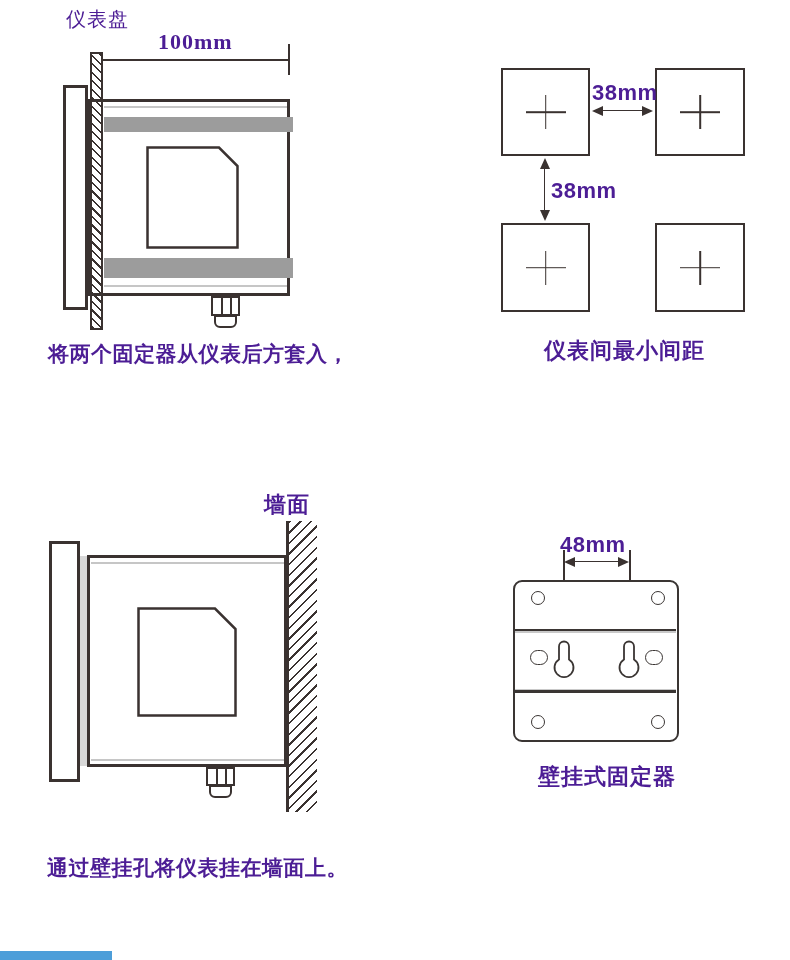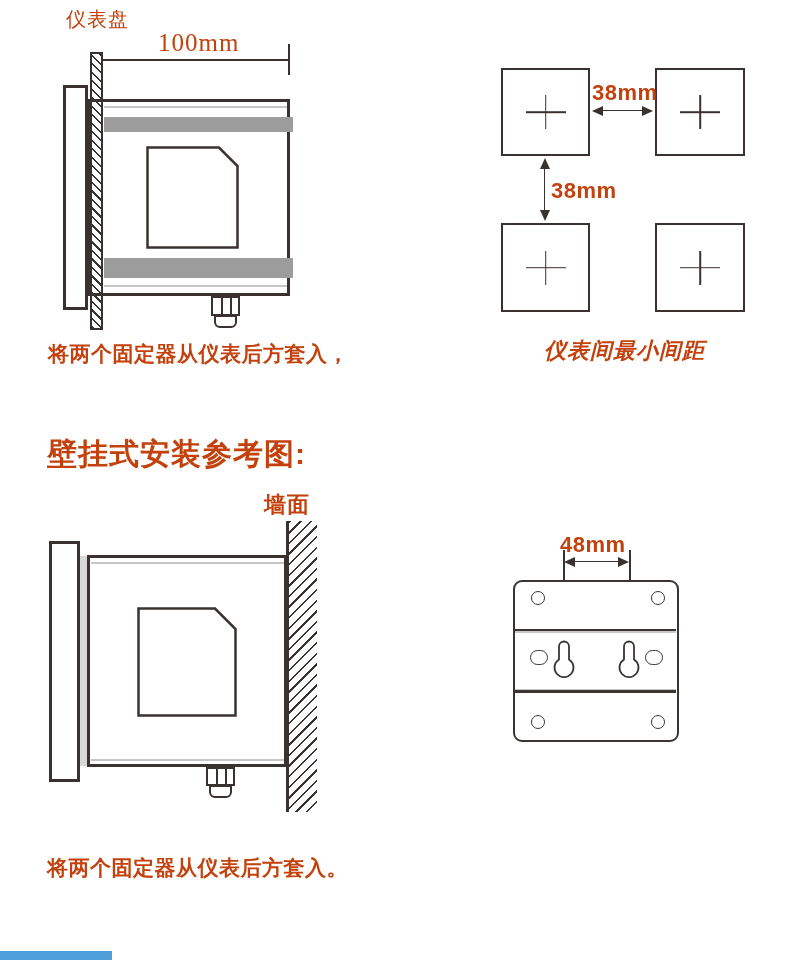--- a/index.html
+++ b/index.html
@@ -1,25 +1,25 @@
 <!DOCTYPE html>
 <html><head>
 <meta charset="utf-8">
 <style>
   html,body{margin:0;padding:0;background:#ffffff;}
   #canvas{
     position:relative;width:790px;height:960px;background:#ffffff;overflow:hidden;
-    font-family:"Liberation Sans","DejaVu Sans",sans-serif;color:#c2410c;
+    font-family:"Liberation Sans","DejaVu Sans",sans-serif;color:#4c1d95;
   }
   .abs{position:absolute;}
   
   .label-cn{font-size:20px;font-weight:500;letter-spacing:1px;}
   .note{font-size:21px;font-weight:700;letter-spacing:0.5px;line-height:31px;white-space:nowrap;}
   .heading{font-size:30px;font-weight:800;letter-spacing:1px;white-space:nowrap;}
-  .dim-serif{font-family:"Liberation Serif","DejaVu Serif",serif;font-size:25px;font-weight:400;letter-spacing:1px;}
+  .dim-serif{font-family:"Liberation Serif","DejaVu Serif",serif;font-size:22px;font-weight:700;letter-spacing:1px;}
   .dim-bold{font-size:22px;font-weight:700;letter-spacing:0.5px;}
   .caption{font-size:22px;font-weight:700;letter-spacing:1px;white-space:nowrap;}
   
   .line-dark{background:#3a3230;}
   .line-gray{background:#c6c6c6;}
   .bar-gray{background:#9c9c9c;}
   .box{border:2px solid #3a3230;background:#ffffff;box-sizing:border-box;}
   .box3{border:3px solid #3a3230;background:#ffffff;box-sizing:border-box;}
   
   .hatch-panel{
@@ -111,23 +111,22 @@
       <div class="head-r"></div>
   </div>
 
   <div class="arrow-v abs" style="left:538px;top:158px;width:13px;height:63px;">
     <div class="shaft"></div>
       <div class="head-t"></div>
       <div class="head-b"></div>
   </div>
   <div class="abs dim-bold" style="left:551px;top:178px;">38mm</div>
 
-  <div class="abs caption" style="left:544px;top:336px;font-style:italic;">仪表间最小间距</div>
+  <div class="abs caption" style="left:544px;top:336px;">仪表间最小间距</div>
 
-  <div class="abs heading" style="left:47px;top:434px;">壁挂式安装参考图:</div>
 
   <div class="abs caption" style="left:264px;top:490px;">墙面</div>
 
   <div class="abs box3" style="left:49px;top:541px;width:31px;height:241px;"></div>
   <div class="abs" style="left:80px;top:556px;width:7px;height:210px;background:#d8d8d8;"></div>
   <div class="abs box3" style="left:87px;top:555px;width:200px;height:212px;"></div>
   <div class="abs line-gray" style="left:91px;top:562px;width:193px;height:2px;"></div>
   <div class="abs line-gray" style="left:91px;top:759px;width:193px;height:2px;"></div>
   <svg class="abs" style="left:137px;top:607px;" width="100" height="110" viewBox="0 0 100 110">
     <polygon points="1.5,1.5 78,1.5 98.5,22 98.5,108.5 1.5,108.5" fill="#ffffff" stroke="#3a3230" stroke-width="2.5"></polygon>
@@ -135,21 +134,21 @@
 
   <div class="abs gland-collar" style="left:206px;top:767px;width:29px;height:19px;">
     <div class="gland-rib" style="left:8px;"></div>
     <div class="gland-rib" style="left:17px;"></div>
   </div>
   <div class="abs gland-cap" style="left:209px;top:785px;width:23px;height:13px;"></div>
 
   <div class="abs line-dark" style="left:286px;top:521px;width:2.5px;height:291px;"></div>
   <div class="abs hatch-wall" style="left:289px;top:521px;width:28px;height:291px;"></div>
 
-  <div class="abs note" style="left:47px;top:852px;">将两个固定器从仪表后方套入。</div>
+  <div class="abs note" style="left:47px;top:852px;">通过壁挂孔将仪表挂在墙面上。</div>
 
   <div class="abs dim-bold" style="left:560px;top:532px;">48mm</div>
   <div class="abs line-dark" style="left:563px;top:550px;width:1.6px;height:112px;"></div>
   <div class="abs line-dark" style="left:629px;top:550px;width:1.6px;height:112px;"></div>
   <div class="arrow-h abs" style="left:564px;top:555px;width:65px;height:13px;">
     <div class="shaft"></div>
       <div class="head-l"></div>
       <div class="head-r"></div>
   </div>
 
@@ -167,16 +166,17 @@
     <div class="oval abs" style="left:129.5px;top:67.5px;width:18px;height:15px;"></div>
 
     <svg class="abs" style="left:37px;top:57.5px;" width="24" height="40" viewBox="0 0 24 40">
       <path d="M7,6.5 A5,5 0 0 1 17,6.5 L17,19.5 A9.5,9.5 0 1 1 7,19.5 Z" fill="#ffffff" stroke="#3a3533" stroke-width="1.8"></path>
     </svg>
     <svg class="abs" style="left:102px;top:57.5px;" width="24" height="40" viewBox="0 0 24 40">
       <path d="M7,6.5 A5,5 0 0 1 17,6.5 L17,19.5 A9.5,9.5 0 1 1 7,19.5 Z" fill="#ffffff" stroke="#3a3533" stroke-width="1.8"></path>
     </svg>
   </div>
 
+  <div class="abs caption" style="left:538px;top:762px;">壁挂式固定器</div>
 
   <div class="abs accent-strip" style="left:0;top:951px;width:112px;height:9px;"></div>
 
 </div>
 
 </body></html>

